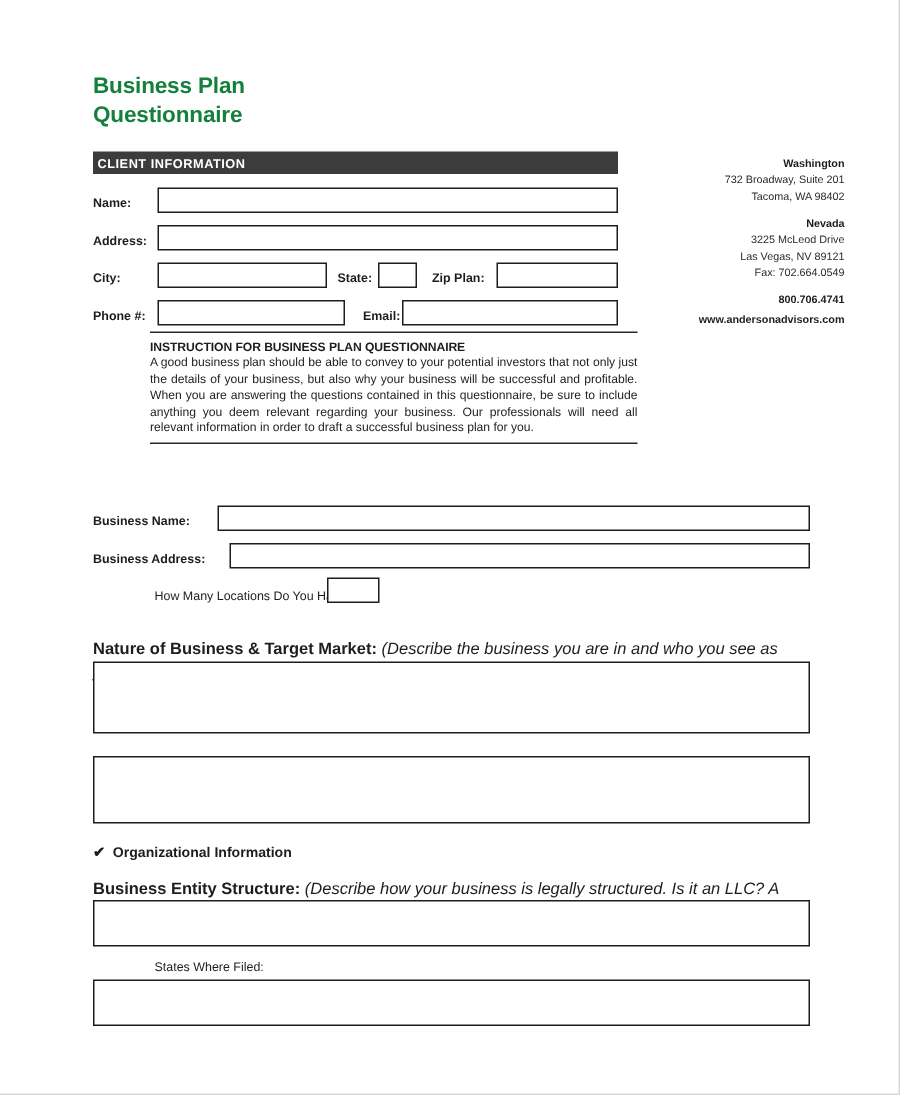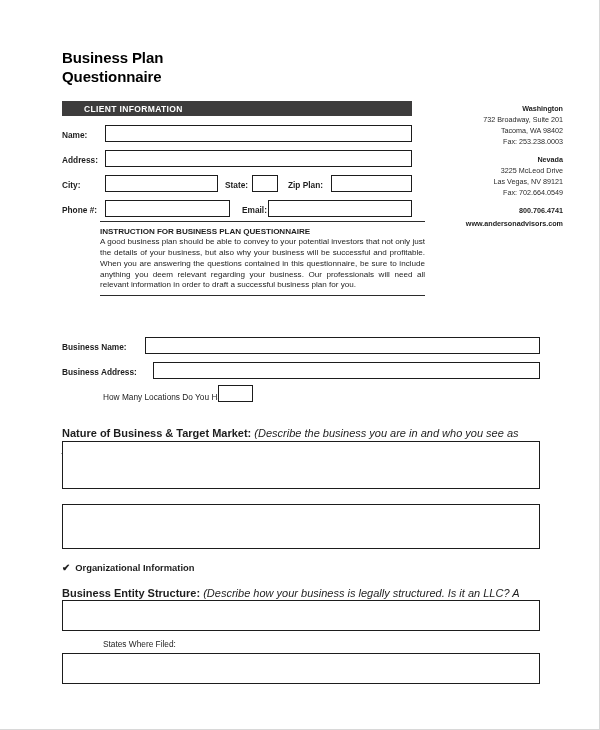--- a/index.html
+++ b/index.html
@@ -26,36 +26,36 @@
   }
 
   
   .doc-title {
     position: absolute;
     left: 62px;
     top: 48px;
     font-size: 15px;
     font-weight: bold;
     line-height: 1.28;
-    color: #000000;
+    color: #15803d;
     letter-spacing: -0.1px;
     white-space: pre-line;
   }
 
   
   .section-bar {
     position: absolute;
     background: #3d3c3c;
     color: #ffffff;
     font-size: 8.5px;
     font-weight: bold;
     letter-spacing: 0.35px;
     display: flex;
     align-items: center;
-    padding-left: 22px;
+    padding-left: 3px;
     box-sizing: border-box;
   }
   #bar-client {
     left: 62px;
     top: 101px;
     width: 350px;
     height: 15px;
   }
   #bar-section1 {
     left: 62px;
@@ -166,21 +166,20 @@
 <div id="page">
 
   <div class="doc-title">Business Plan
 Questionnaire</div>
 
   <div class="addr-block">
     <div class="addr-group">
       <div class="addr-head">Washington</div>
       <div>732 Broadway, Suite 201</div>
       <div>Tacoma, WA 98402</div>
-      <div>Fax: 253.238.0003</div>
     </div>
     <div class="addr-group">
       <div class="addr-head">Nevada</div>
       <div>3225 McLeod Drive</div>
       <div>Las Vegas, NV 89121</div>
       <div>Fax: 702.664.0549</div>
     </div>
     <div class="addr-contact">800.706.4741</div>
     <div class="addr-contact">www.andersonadvisors.com</div>
   </div>

